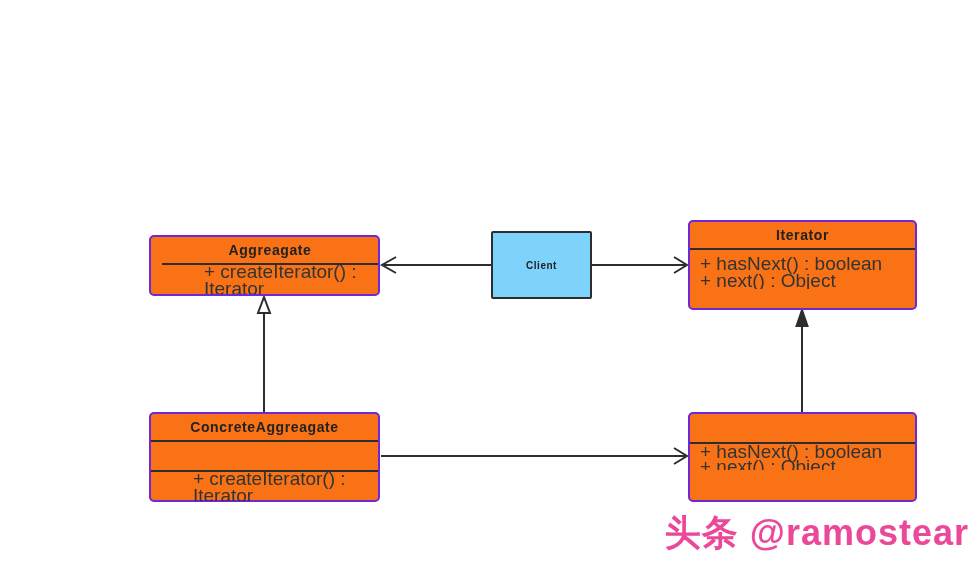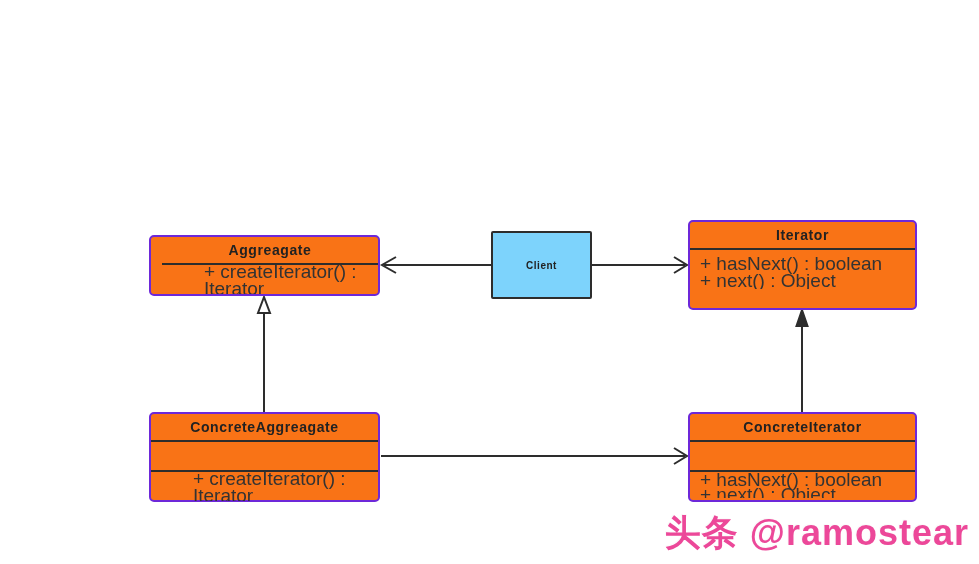--- a/index.html
+++ b/index.html
@@ -130,21 +130,20 @@
 
   <div class="uml-class" id="box-concrete-aggregate">
     <div class="uml-title">ConcreteAggreagate</div>
     <div class="uml-empty-compartment"></div>
     <div class="uml-methods single">
       <div>+ createIterator() : Iterator</div>
     </div>
   </div>
 
   <div class="uml-class" id="box-concrete-iterator">
-    <div class="uml-title">ConcreteIterator</div>
     <div class="uml-empty-compartment"></div>
     <div class="uml-methods tight">
       <div>+ hasNext() : boolean</div>
       <div>+ next() : Object</div>
     </div>
   </div>
 
   <div class="watermark">
     <span>头条 @ramostear</span>
   </div>

